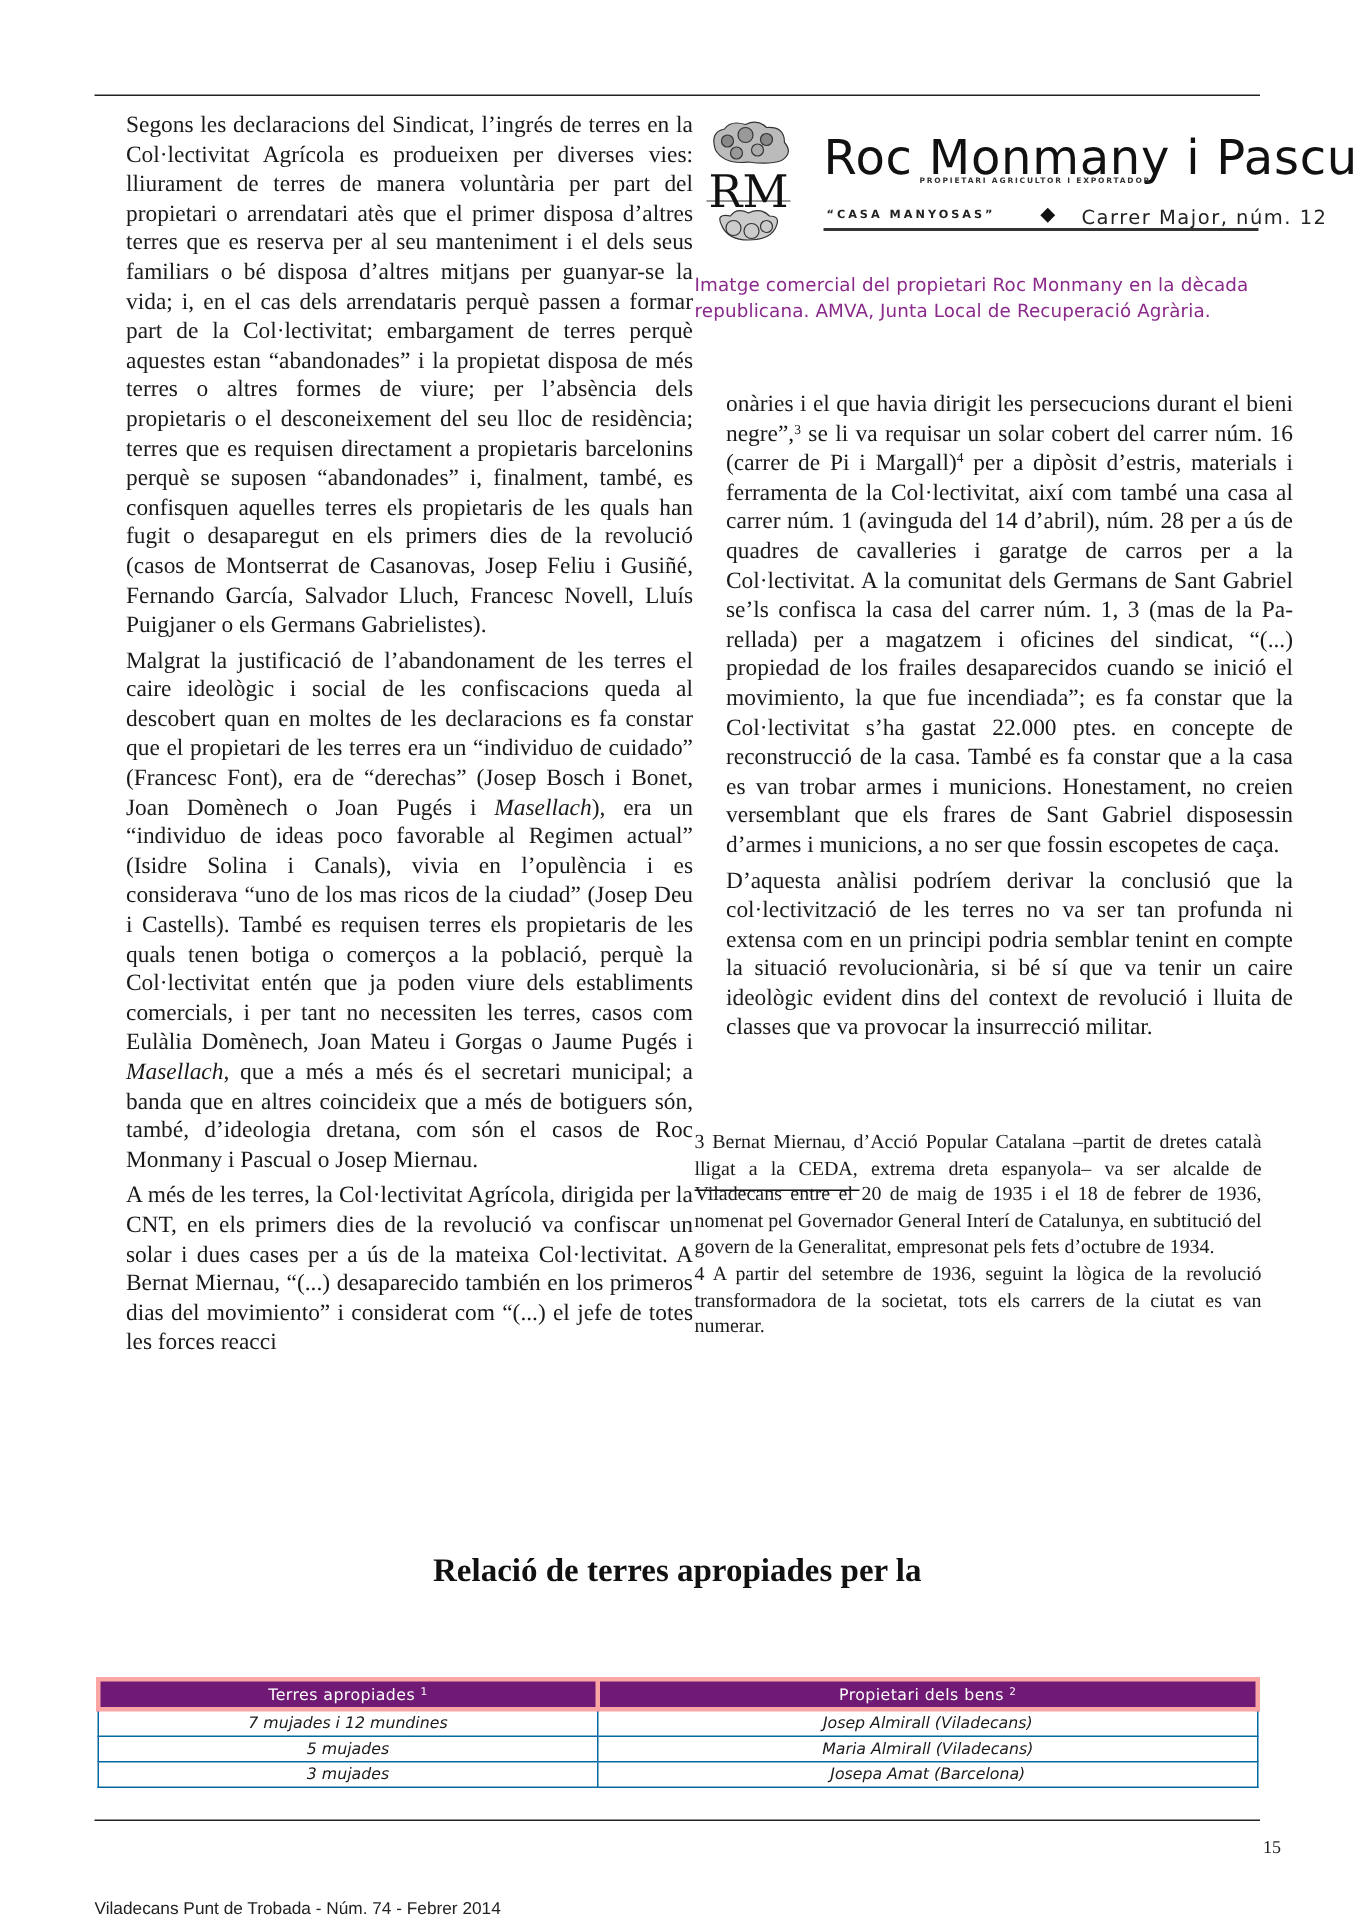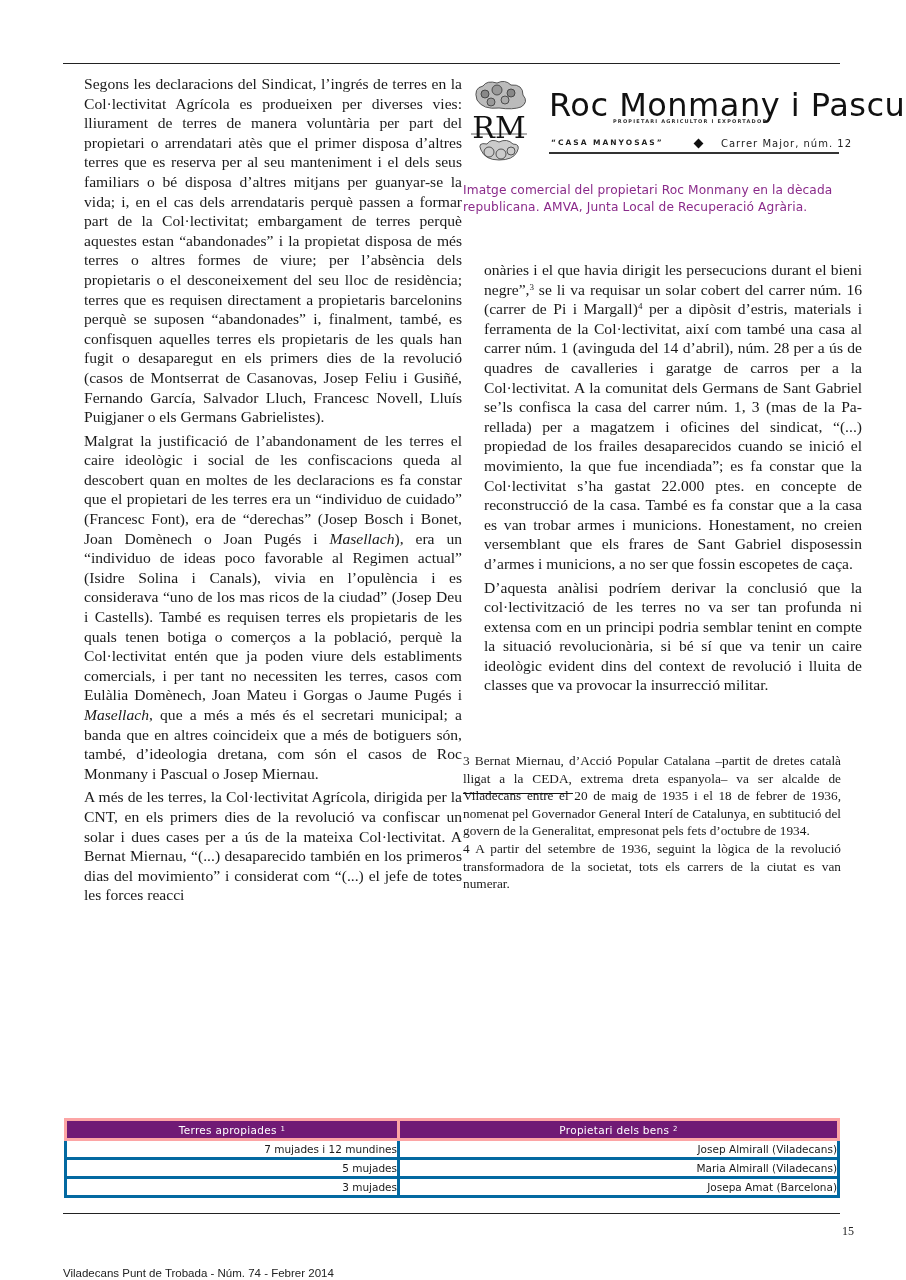--- a/index.html
+++ b/index.html
@@ -15,32 +15,32 @@
   sup.fn { font-size: 9px; vertical-align: 5px; line-height: 0; }
 
   .figure { position: absolute; left: 463px; top: 76px; width: 378px; }
   .letterhead { position: relative; height: 92px; }
   .logo { position: absolute; left: 6px; top: 4px; width: 60px; height: 84px; }
   .lh-name { position: absolute; left: 86px; top: 10px; font-family: "DejaVu Sans", sans-serif; font-size: 32px; letter-spacing: 0.5px; color: #111; white-space: nowrap; }
   .lh-sub { position: absolute; left: 150px; top: 42px; font-family: "DejaVu Sans", sans-serif; font-size: 5px; letter-spacing: 1.2px; color: #333; white-space: nowrap; font-weight: bold; }
   .lh-line { position: absolute; left: 86px; top: 76px; width: 290px; height: 2px; background: #333; }
   .lh-casa { position: absolute; left: 88px; top: 62px; font-family: "DejaVu Sans", sans-serif; font-size: 7.5px; letter-spacing: 2px; color: #222; white-space: nowrap; font-weight: bold; }
   .lh-diamond { position: absolute; left: 232px; top: 64px; width: 7px; height: 7px; background: #111; transform: rotate(45deg); }
-  .lh-addr { position: absolute; left: 258px; top: 62px; font-family: "DejaVu Sans", sans-serif; font-size: 10px; letter-spacing: 1px; color: #222; white-space: nowrap; }
+  .lh-addr { position: absolute; left: 258px; top: 62px; font-family: "DejaVu Sans", sans-serif; font-size: 13px; letter-spacing: 1px; color: #222; white-space: nowrap; }
   .caption { margin-top: 14px; font-family: "DejaVu Sans", sans-serif; font-size: 12.2px; line-height: 16.5px; color: #8a2a8a; letter-spacing: 0.1px; }
 
   .fn-rule { position: absolute; left: 463px; top: 793px; width: 110px; height: 1px; background: #111; }
   .footnotes { position: absolute; left: 463px; top: 752px; width: 378px; font-family: "Liberation Serif", "DejaVu Serif", serif; font-size: 13.3px; line-height: 17.6px; text-align: justify; }
   .footnotes p { margin: 0; }
 
   .table-title { position: absolute; left: 63px; top: 1033px; width: 777px; text-align: center; font-family: "Liberation Serif", "DejaVu Serif", serif; font-weight: bold; font-size: 22px; line-height: 28px; color: #111; }
 
   table.land { position: absolute; left: 64px; top: 1118px; width: 776px; border-collapse: collapse; font-family: "DejaVu Sans", sans-serif; font-size: 10.5px; }
   table.land th { background: #701a75; color: #fff; font-weight: normal; height: 17px; padding: 0; border: 3px solid #fca5a5; letter-spacing: 0.3px; }
-  table.land td { height: 16px; padding: 0; text-align: right; border: 3px solid #0369a1; color: #1a1a1a; }
+  table.land td { height: 16px; padding: 0; text-align: center; border: 1px solid #0369a1; color: #1a1a1a; font-style: italic; }
   table.land col.c1 { width: 333px; }
   table.land sup { font-size: 7px; vertical-align: 3px; line-height: 0; }
 
   .footer-left { position: absolute; left: 63px; top: 1235px; font-family: "Liberation Sans", "DejaVu Sans", sans-serif; font-size: 11.5px; color: #222; margin-top: 32px; }
   .page-num { position: absolute; left: 842px; top: 1224px; font-family: "Liberation Serif", "DejaVu Serif", serif; font-size: 12px; color: #222; }
 </style>
 </head>
 <body>
 
 <div class="rule-top"></div>
@@ -84,20 +84,21 @@
   <p>D’aquesta anàlisi podríem derivar la conclusió que la col·lectivització de les terres no va ser tan pro­funda ni extensa com en un principi podria semblar tenint en compte la situació revolucionària, si bé sí que va tenir un caire ideològic evident dins del con­text de revolució i lluita de classes que va provocar la insurrecció militar.</p>
 </div>
 
 <div class="fn-rule"></div>
 <div class="footnotes">
   <p>3 Bernat Miernau, d’Acció Popular Catalana –partit de dretes català lligat a la CEDA, extrema dreta espanyola– va ser alcalde de Viladecans entre el 20 de maig de 1935 i el 18 de febrer de 1936, nomenat pel Governador General Interí de Catalunya, en subtitució del govern de la Gene­ralitat, empresonat pels fets d’octubre de 1934.</p>
   <p>4 A partir del setembre de 1936, seguint la lògica de la revolució transformadora de la societat, tots els carrers de la ciutat es van numerar.</p>
 </div>
 
 <div class="table-title">
+  <div>Relació de terres apropiades per la</div>
 </div>
 
 <table class="land">
   <colgroup>
       <col class="c1">
       <col>
     </colgroup>
   <thead>
     <tr>
       <th><span>Terres apropiades</span> <sup>1</sup></th>

